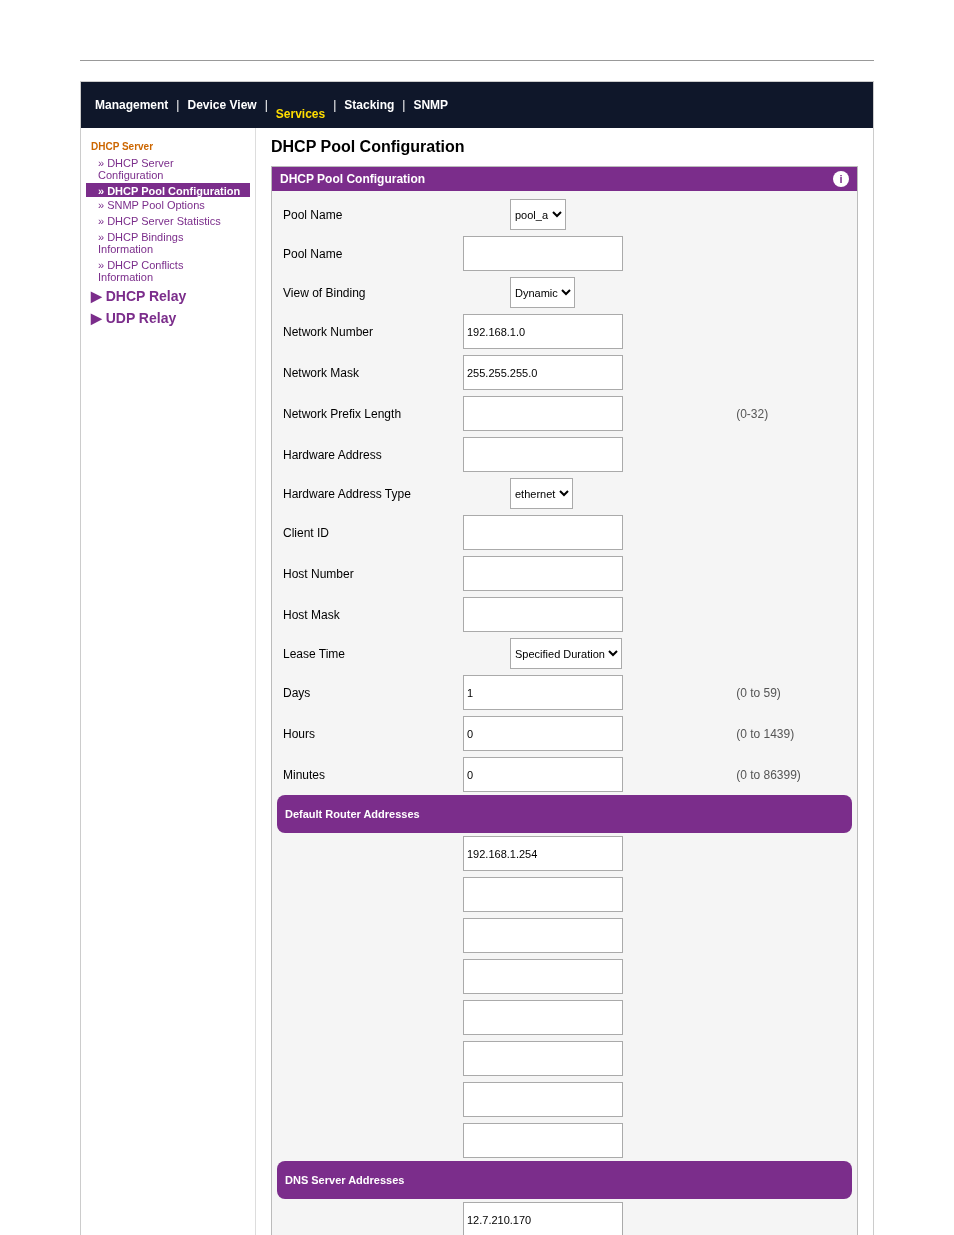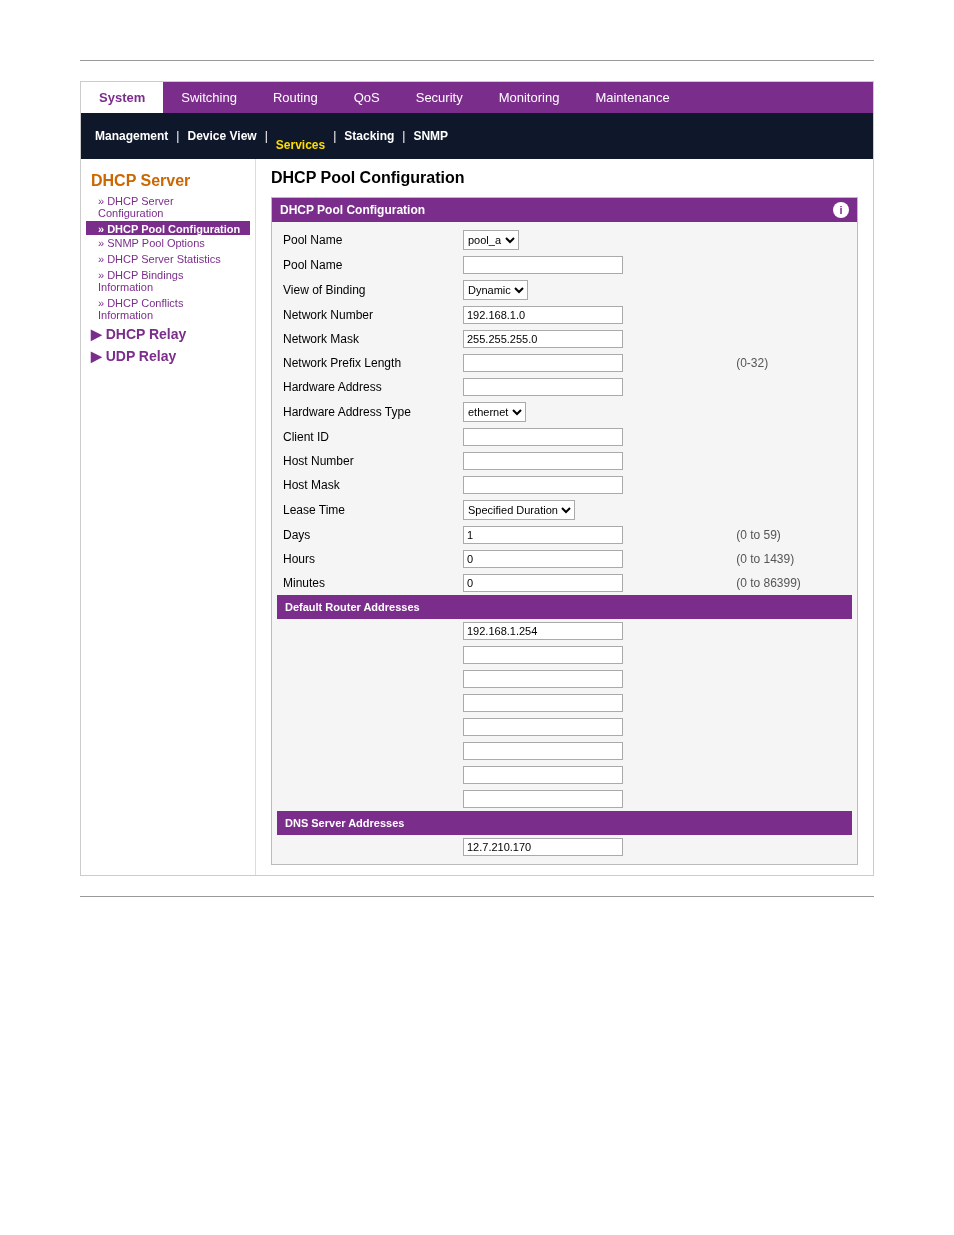--- a/index.html
+++ b/index.html
@@ -90,21 +90,21 @@
       width: 175px;
       min-width: 175px;
       padding: 10px 5px;
       border-right: 1px solid #ddd;
       background: #fff;
     }
 
     .sidebar-section-title {
       color: #cc6600;
       font-weight: bold;
-      font-size: 16px;
+      font-size: 10px;
       padding: 3px 5px;
       cursor: pointer;
     }
 
     .sidebar-item {
       color: #7b2d8b;
       font-size: 11px;
       padding: 2px 5px 2px 12px;
       cursor: pointer;
     }
@@ -181,72 +181,65 @@
     }
 
     .form-table .label-col {
       width: 180px;
       font-weight: normal;
       color: #000;
     }
 
     .form-table input[type="text"] {
       width: 160px;
-      height: 18px;
+      height: 35px;
       border: 1px solid #aaa;
       padding: 1px 3px;
       font-size: 11px;
       background: #fff;
     }
 
     .form-table select {
-      height: 20px;
+      height: 31px;
       border: 1px solid #aaa;
       font-size: 11px;
       background: #fff;
+      margin-left: 47px;
     }
 
     .hint-text {
       color: #555;
       font-size: 11px;
       padding-left: 5px;
     }
 
     .section-header-row {
       background: #7b2d8b;
     }
 
     .section-header-row td {
       color: #fff;
       font-weight: bold;
       font-size: 11px;
-      padding: 6px 8px;
+      padding: 13px 8px;
+      border-radius: 8px;
     }
 
     .form-inner {
       padding: 5px;
     }
   </style>
 </head>
 <body>
 
 <div class="page-wrapper">
   <div class="top-divider"></div>
 
   <div class="main-container">
 
-    <div class="top-nav">
-      <div class="nav-item active">System</div>
-      <div class="nav-item">Switching</div>
-      <div class="nav-item">Routing</div>
-      <div class="nav-item">QoS</div>
-      <div class="nav-item">Security</div>
-      <div class="nav-item">Monitoring</div>
-      <div class="nav-item">Maintenance</div>
-    </div>
 
     <div class="second-nav">
       <span class="nav-link">Management</span>
       <span class="separator">|</span>
       <span class="nav-link">Device View</span>
       <span class="separator">|</span>
       <span class="nav-link active-sub">Services</span>
       <span class="separator">|</span>
       <span class="nav-link">Stacking</span>
       <span class="separator">|</span>

